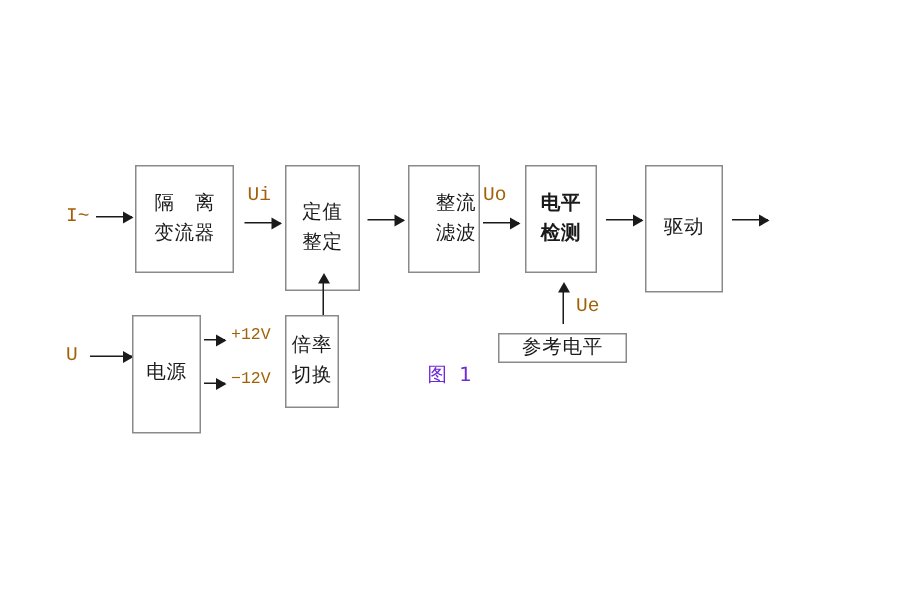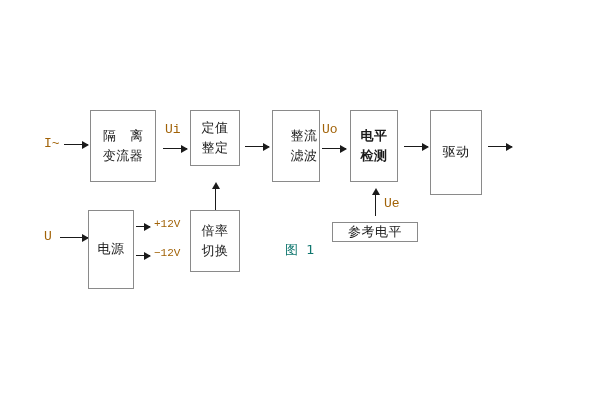--- a/index.html
+++ b/index.html
@@ -77,21 +77,21 @@
     left: -3.5px;
     width: 0;
     height: 0;
     border-left: 4px solid transparent;
     border-right: 4px solid transparent;
     border-bottom: 7px solid #1a1a1a;
   }
   .caption {
     position: absolute;
     font-size: 13px;
-    color: #0f766e;
+    color: #6d28d9;
     letter-spacing: 2px;
   }
 </style>
 </head>
 <body>
 
 <div id="canvas">
 
   <div class="label" style="left:44px; top:136px;">I~</div>
   <div class="harrow" style="left:64px; top:144px; width:24px;"></div>
@@ -100,21 +100,21 @@
   <div class="harrow" style="left:60px; top:237px; width:28px;"></div>
 
   <div class="block" style="left:90px; top:110px; width:66px; height:72px;text-align:right;">
     <span class="ln spaced">隔 离</span>
     <span class="ln">变流器</span>
   </div>
 
   <div class="label" style="left:165px; top:122px;">Ui</div>
   <div class="harrow" style="left:163px; top:148px; width:24px;"></div>
 
-  <div class="block" style="left:190px; top:110px; width:50px; height:56px;">
+  <div class="block" style="left:190px; top:110px; width:50px; height:84px;">
     <span class="ln">定值</span>
     <span class="ln">整定</span>
   </div>
 
   <div class="harrow" style="left:245px; top:146px; width:24px;"></div>
 
   <div class="block" style="left:272px; top:110px; width:48px; height:72px;padding-left:16px;">
     <span class="ln">整流</span>
     <span class="ln">滤波</span>
   </div>
@@ -139,21 +139,21 @@
   <div class="block" style="left:88px; top:210px; width:46px; height:79px;">
     <span class="ln">电源</span>
   </div>
 
   <div class="harrow" style="left:136px; top:226px; width:14px;"></div>
   <div class="label small" style="left:154px; top:218px;">+12V</div>
 
   <div class="harrow" style="left:136px; top:255px; width:14px;"></div>
   <div class="label small" style="left:154px; top:247px;">−12V</div>
 
-  <div class="block" style="left:190px; top:210px; width:50px; height:62px;">
+  <div class="block" style="left:190px; top:210px; width:36px; height:62px;">
     <span class="ln">倍率</span>
     <span class="ln">切换</span>
   </div>
 
   <div class="varrow" style="left:215px; top:188px; height:22px;"></div>
 
   <div class="varrow" style="left:375px; top:194px; height:22px;"></div>
   <div class="label" style="left:384px; top:196px;">Ue</div>
 
   <div class="block" style="left:332px; top:222px; width:86px; height:20px;justify-content:center;">

